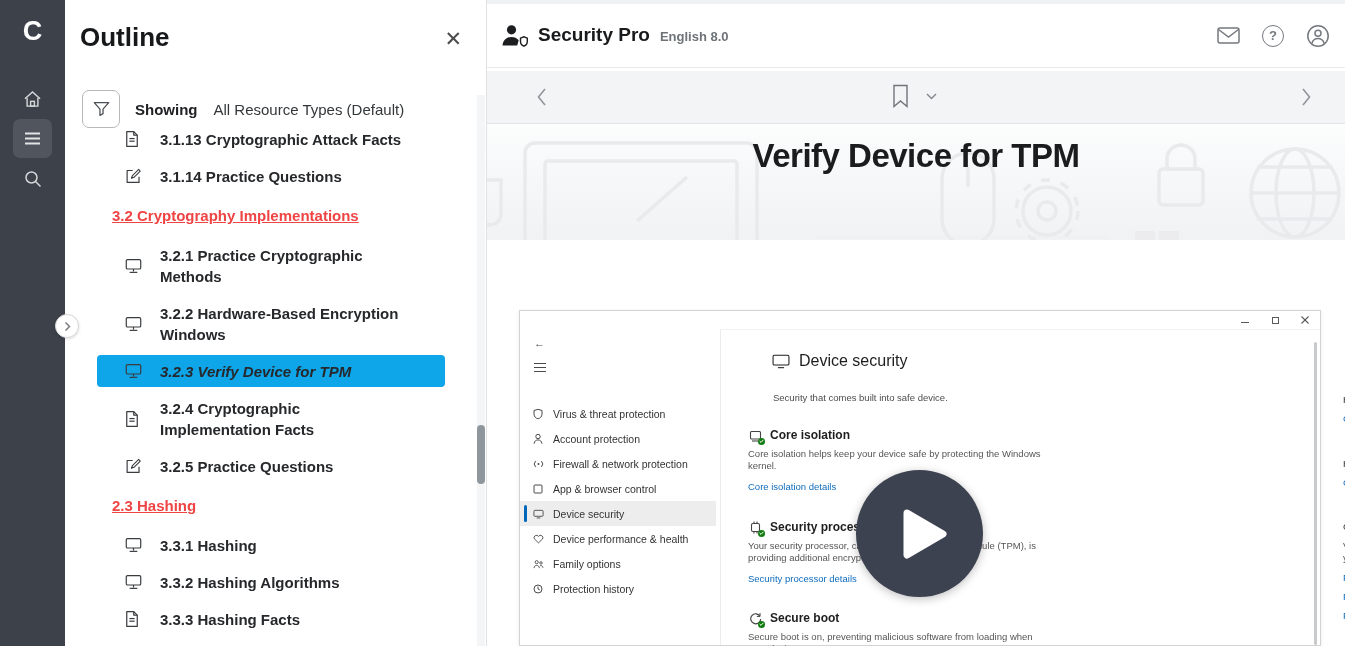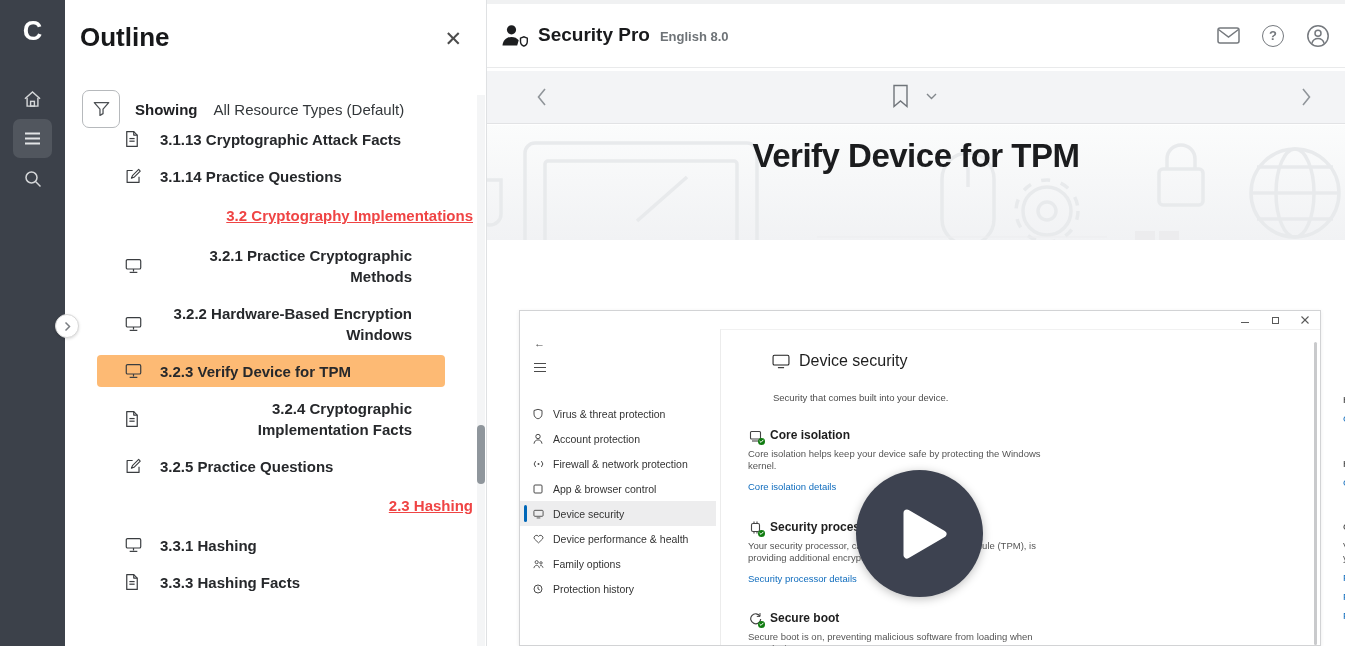--- a/index.html
+++ b/index.html
@@ -25,26 +25,26 @@
   
   .outline { position:absolute; left:65px; top:0; width:421px; height:646px; background:#fff; z-index:3; }
   .outline-title { position:absolute; left:15px; top:22px; font-size:26px; font-weight:800; color:#17181a; }
   .outline-close { position:absolute; right:24px; top:28px; font-size:21px; font-weight:300; color:#4c4c4c; cursor:pointer; line-height:1; }
   .filter-row { position:absolute; left:17px; top:90px; display:flex; align-items:center; }
   .filter-btn { width:38px; height:38px; border:1px solid #b6b9bc; border-radius:7px; background:#fff;
     display:flex; align-items:center; justify-content:center; cursor:pointer; }
   .filter-showing { margin-left:15px; font-size:15px; font-weight:700; color:#202124; }
   .filter-value { margin-left:16px; font-size:15px; color:#33373a; }
 
-  .outline-list { position:absolute; left:0; top:131px; width:408px; bottom:0; overflow:hidden;text-align:right; }
+  .outline-list { position:absolute; left:0; top:131px; width:408px; bottom:0; overflow:hidden; }
   .o-scroll { margin-top:-8px; }
   .o-section { padding:8px 0 8px 47px; font-size:15px; font-weight:700; color:#ef4444; line-height:21px; margin-bottom:5px;text-decoration:underline; }
   .o-item { position:relative; display:flex; margin:0 0 5px 32px; padding:6px 10px 5px 63px; width:348px;
     border-radius:4px; min-height:32px; align-items:center; cursor:pointer; }
-  .o-item.selected { background:#fdba74; }
+  .o-item.selected { background:#0ea5e9;font-style:italic; }
   .o-item .o-icon { position:absolute; left:28px; top:50%; transform:translateY(-50%); }
   .o-item .o-label { font-size:15px; font-weight:700; color:#26282b; line-height:21px; max-width:252px; }
   .o-scrollbar-track { position:absolute; right:1px; top:95px; bottom:0; width:8px; background:#f4f5f6; }
   .o-scrollbar-thumb { position:absolute; right:1px; top:425px; width:8px; height:59px; background:#8f969c; border-radius:4px; }
 
   
   .main { position:absolute; left:486px; top:0; right:0; height:646px; background:#fff;
     border-left:1px solid #dfe1e3; }
   .main-topstrip { position:absolute; left:0; top:0; right:0; height:4px; background:#f0f1f2; }
 
@@ -266,20 +266,30 @@
         <span class="o-icon">
             <svg width="17" height="16" viewBox="0 0 20 18" fill="none" stroke="#3a3d40" stroke-width="1.4">
               <rect x="1.5" y="1.5" width="17" height="11" rx="1.5"></rect>
               <line x1="10" y1="12.5" x2="10" y2="15.5"></line>
               <line x1="5.5" y1="16.5" x2="14.5" y2="16.5"></line>
             </svg>
           </span>
         <span class="o-label">3.3.1 Hashing</span>
       </div>
 
+      <div class="o-item">
+        <span class="o-icon">
+            <svg width="17" height="16" viewBox="0 0 20 18" fill="none" stroke="#3a3d40" stroke-width="1.4">
+              <rect x="1.5" y="1.5" width="17" height="11" rx="1.5"></rect>
+              <line x1="10" y1="12.5" x2="10" y2="15.5"></line>
+              <line x1="5.5" y1="16.5" x2="14.5" y2="16.5"></line>
+            </svg>
+          </span>
+        <span class="o-label">3.3.2 Hashing Algorithms</span>
+      </div>
 
       <div class="o-item">
         <span class="o-icon">
             <svg width="14" height="18" viewBox="0 0 16 20" fill="none" stroke="#3a3d40" stroke-width="1.4" stroke-linejoin="round">
               <path d="M2 1.5h8l4 4v13H2z"></path>
               <path d="M10 1.5v4h4"></path>
               <line x1="5" y1="9.5" x2="11" y2="9.5"></line>
               <line x1="5" y1="12.5" x2="11" y2="12.5"></line>
             </svg>
           </span>
@@ -496,21 +506,21 @@
     <div class="ws-main">
       <div class="ws-h1">
         <span>
             <svg width="18" height="15" viewBox="0 0 20 17" fill="none" stroke="#1e1e1e" stroke-width="1.2">
               <rect x="1" y="1.5" width="18" height="11" rx="1.5"></rect>
               <line x1="6.5" y1="15.5" x2="13.5" y2="15.5"></line>
             </svg>
           </span>
         <span class="ws-h1-text">Device security</span>
       </div>
-      <div class="ws-sub">Security that comes built into your device.</div>
+      <div class="ws-sub">Security that comes built into safe device.</div>
 
       <div class="ws-section-title" style="left:28px; top:98px;">
         <span class="badge">
           <svg width="13" height="13" viewBox="0 0 13 13" fill="none" stroke="#444" stroke-width="1.1">
               <rect x="1.5" y="2.5" width="10" height="7.5" rx="1"></rect>
               <line x1="3" y1="12" x2="10" y2="12"></line>
             </svg>
           <span class="chk">
               <svg width="5" height="4" viewBox="0 0 5 4" fill="none" stroke="#fff" stroke-width="1">
                 <path d="M.6 2 2 3.4 4.4.8"></path>

